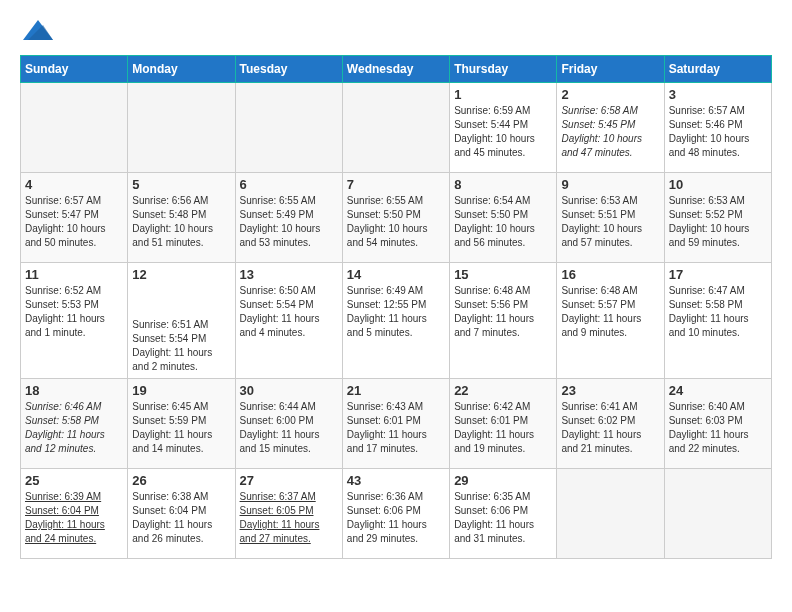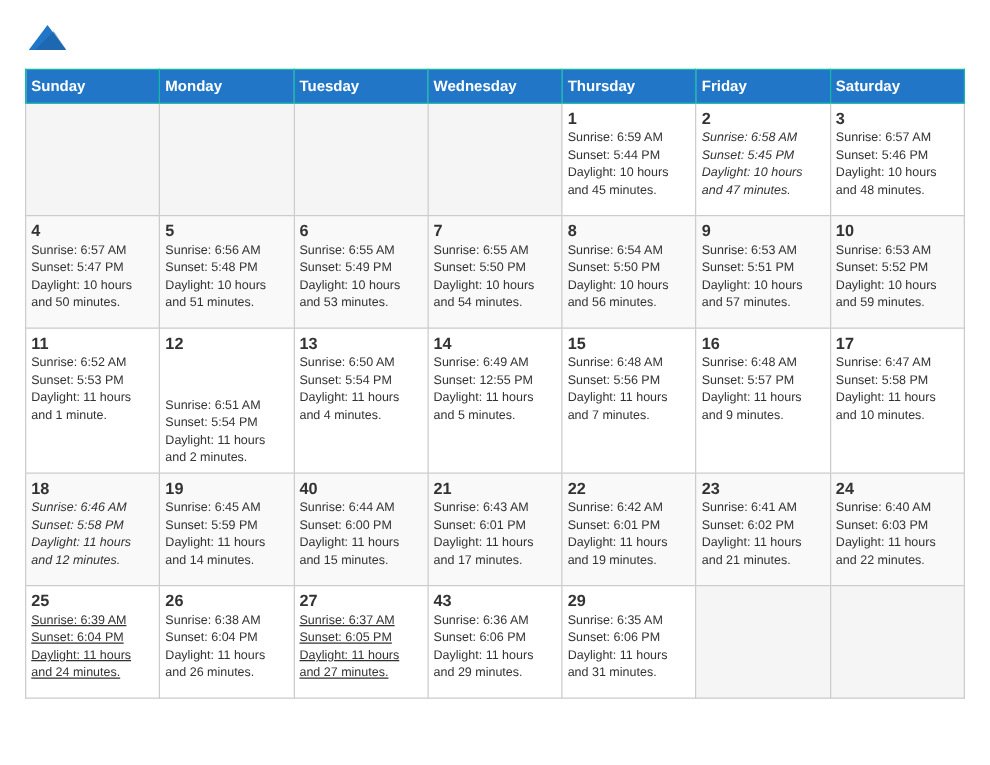--- a/index.html
+++ b/index.html
@@ -260,21 +260,21 @@
 and 12 minutes.</div>
         </td>
         <td>
           <span class="day-number">19</span>
           <div class="day-info" style="white-space: pre-line;">Sunrise: 6:45 AM
 Sunset: 5:59 PM
 Daylight: 11 hours
 and 14 minutes.</div>
         </td>
         <td>
-          <span class="day-number">40</span>
+          <span class="day-number">30</span>
           <div class="day-info" style="white-space: pre-line;">Sunrise: 6:44 AM
 Sunset: 6:00 PM
 Daylight: 11 hours
 and 15 minutes.</div>
         </td>
         <td>
           <span class="day-number">21</span>
           <div class="day-info" style="white-space: pre-line;">Sunrise: 6:43 AM
 Sunset: 6:01 PM
 Daylight: 11 hours

